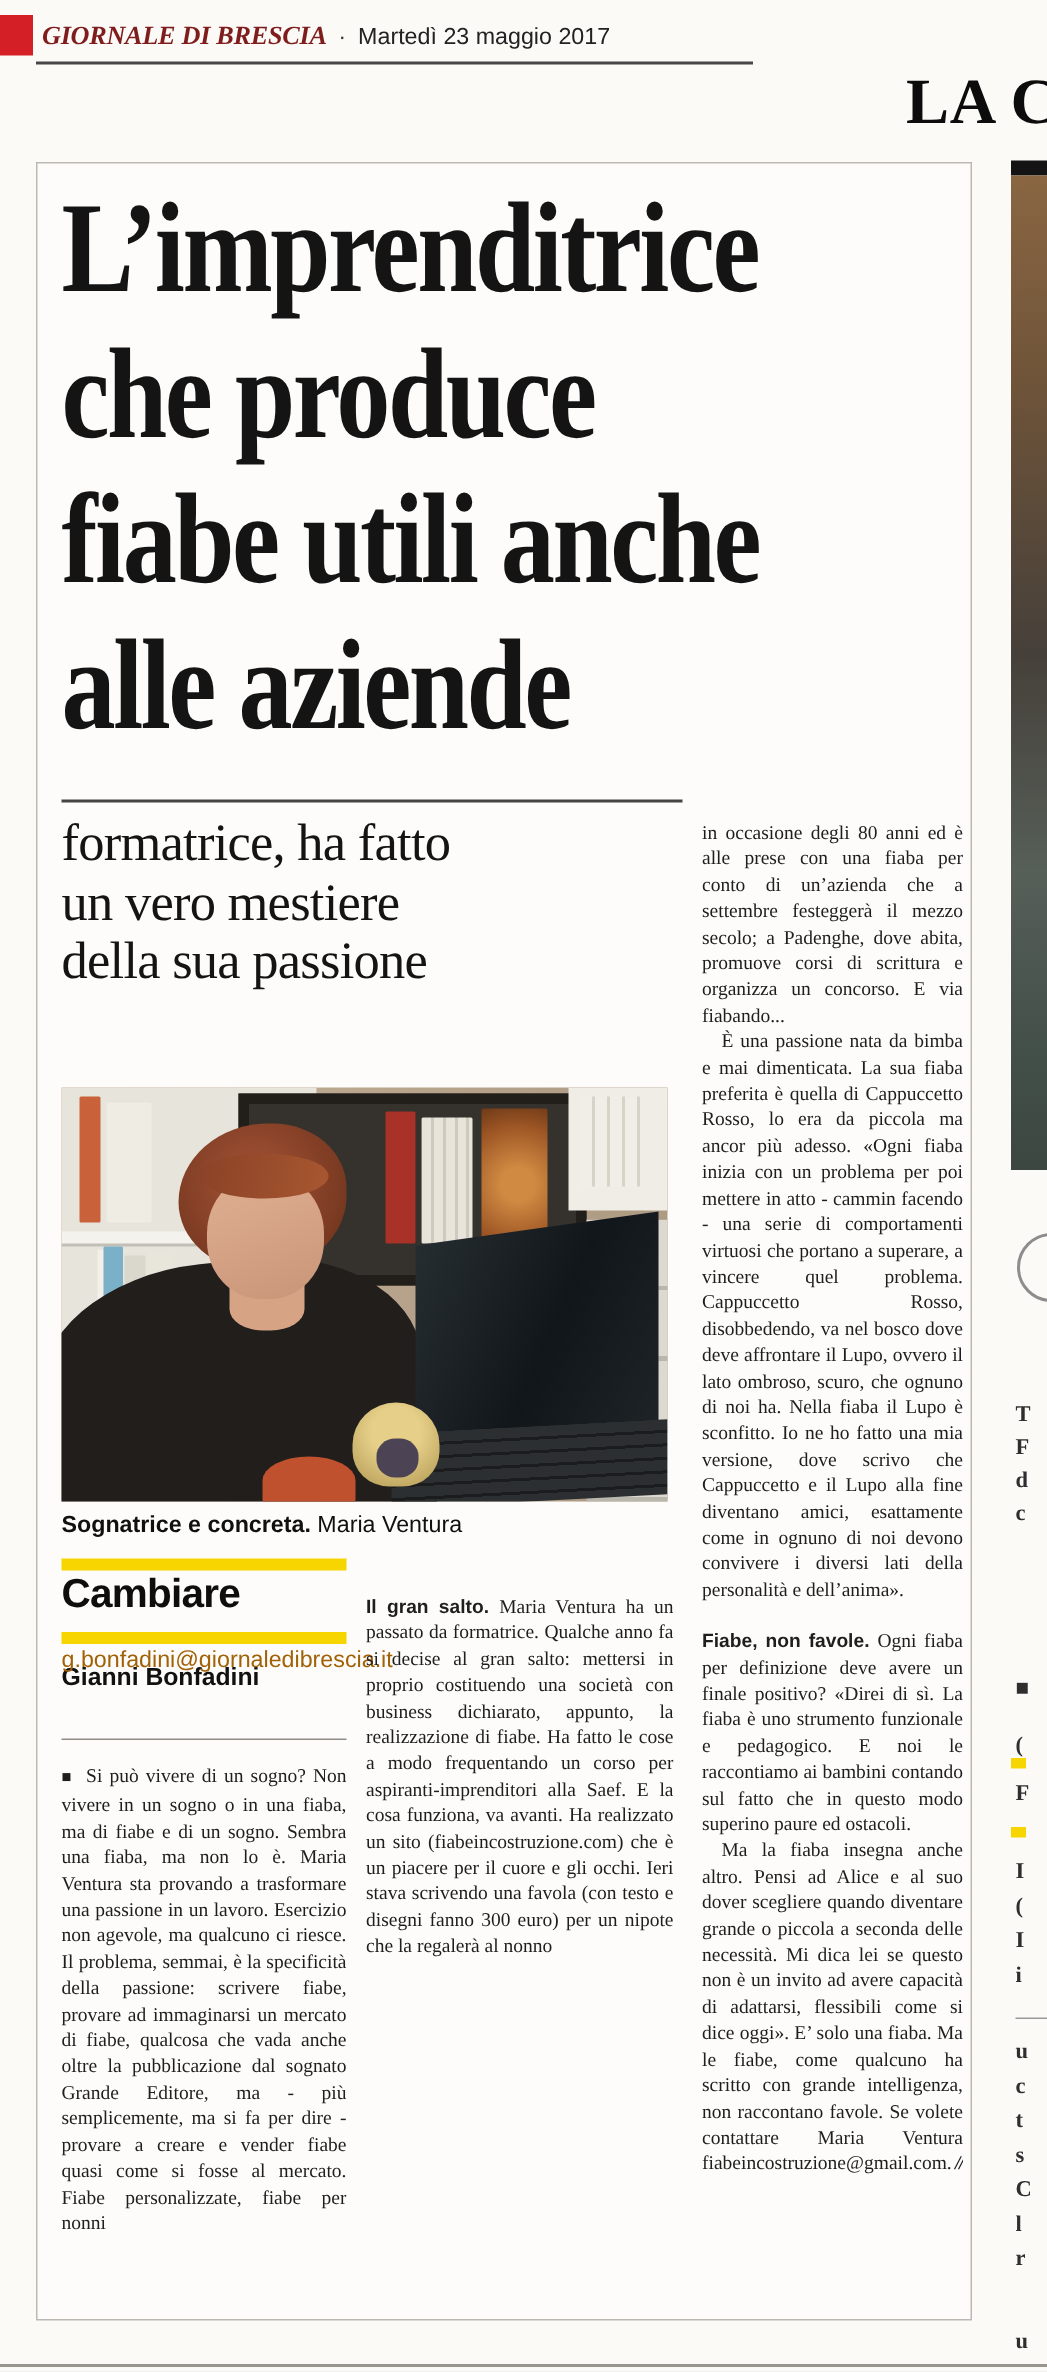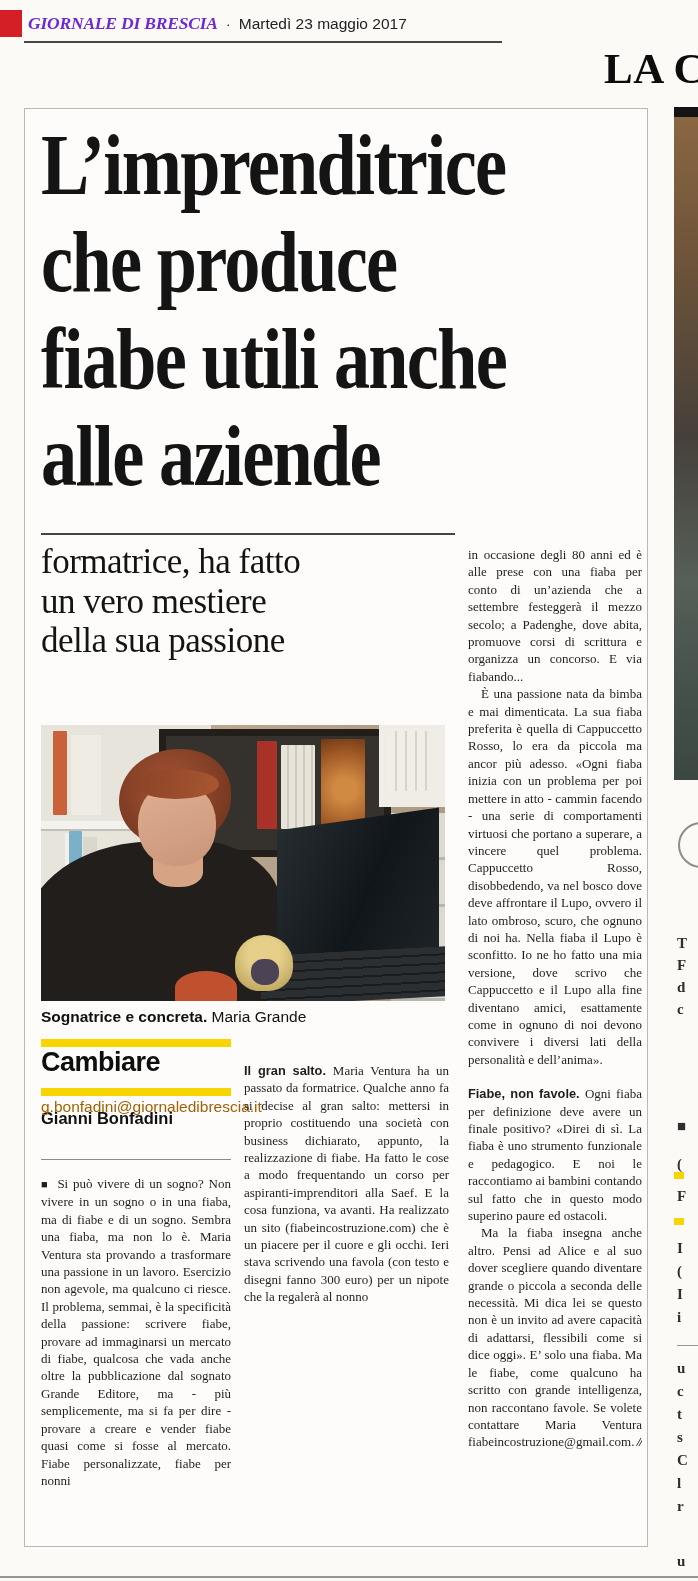--- a/index.html
+++ b/index.html
@@ -3,21 +3,21 @@
 <meta charset="utf-8">
 <style>
   html,body{margin:0;padding:0;background:#e8e8e6}
   .page{position:relative;width:698px;height:1581px;margin:0 auto;background:#fbfaf7;
         overflow:hidden;color:#1c1c1c;font-family:"Liberation Serif",serif}
   .abs{position:absolute}
 
   
   .logo-mark{left:0;top:10px;width:22px;height:27px;background:#d51f26}
   .masthead-row{left:28px;top:13px;display:flex;align-items:baseline;gap:8px;white-space:nowrap}
-  .masthead{font:italic 700 17.5px "Liberation Serif",serif;letter-spacing:-.2px;color:#6d28d9}
+  .masthead{font:italic 700 17.5px "Liberation Serif",serif;letter-spacing:-.2px;color:#7f1d1d}
   .mast-sep{font:15px "Liberation Sans",sans-serif;color:#333}
   .dateline{font:15.5px "Liberation Sans",sans-serif;color:#222}
   .header-rule{left:24px;top:41px;width:478px;height:2px;background:#474747}
   .section-title{left:604px;top:44px;font:700 43px "Liberation Serif",serif;
                  letter-spacing:.5px;white-space:nowrap;color:#0c0c0c}
 
   
   .article-box{left:24px;top:108px;width:622px;height:1437px;background:#fdfcfa;
                border:1px solid #bcb9b2}
   .article-box .abs{position:absolute}
@@ -150,21 +150,21 @@
       <div class="ph-fringe"></div>
       <div class="ph-laptop-screen"></div>
       <div class="ph-laptop-base"></div>
       <div class="ph-pouch"></div>
       <div class="ph-pouch-core"></div>
       <div class="ph-orange"></div>
     </div>
 
     <div class="abs caption">
       <b>Sognatrice e concreta.</b>
-      <span> </span><span>Maria Grande</span>
+      <span> </span><span>Maria Ventura</span>
     </div>
 
     <div class="abs kicker-bar bar1"></div>
     <div class="abs kicker-title">Cambiare</div>
     <div class="abs kicker-bar bar2"></div>
     <div class="abs kicker-author">Gianni Bonfadini</div>
     <div class="abs kicker-email">g.bonfadini@giornaledibrescia.it</div>
     <div class="abs kicker-rule"></div>
 
     <div class="col col-left">

